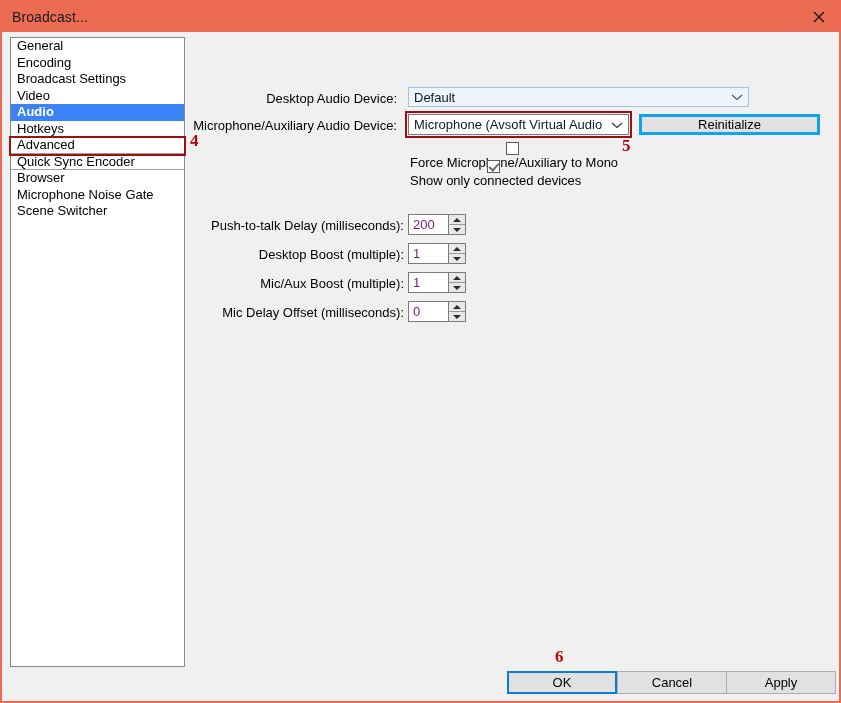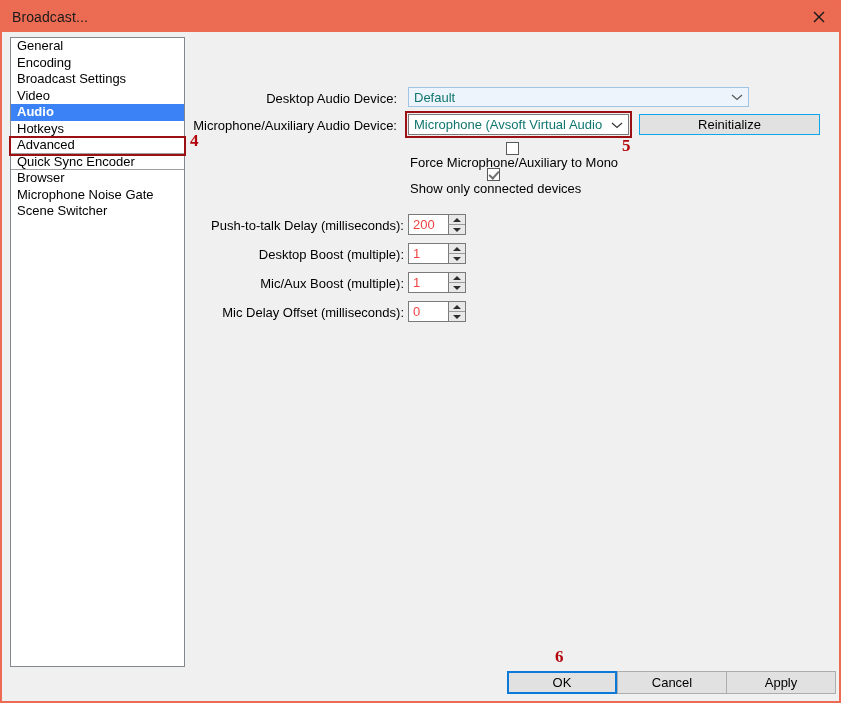--- a/index.html
+++ b/index.html
@@ -126,21 +126,21 @@
     text-align: right;
     white-space: nowrap;
   }
 
   .combo {
     position: absolute;
     box-sizing: border-box;
     background: #ffffff;
     border: 1px solid #7a7a7a;
     font-size: 13px;
-    color: #0f766e;
+    color: #0f172a;
     display: flex;
     align-items: center;
     cursor: default;
   }
   .combo .cval {
     padding-left: 5px;
     flex: 1;
     white-space: nowrap;
     overflow: hidden;
   }
@@ -168,21 +168,21 @@
     height: 27px;
     border: 2px solid #9c0f13;
     box-sizing: border-box;
     pointer-events: none;
   }
 
   .btn {
     position: absolute;
     box-sizing: border-box;
     background: #e1e1e1;
-    border: 1px solid #0ea5e9;
+    border: 3px solid #0ea5e9;
     font-size: 13px;
     color: #000;
     display: flex;
     align-items: center;
     justify-content: center;
     cursor: default;
   }
   #btn-reinit { left: 637px; top: 82px; width: 181px; height: 21px; }
 
   
@@ -211,37 +211,37 @@
     position: absolute;
     left: 3px;
     top: 0px;
     width: 4px;
     height: 8px;
     border: solid #6e6e6e;
     border-width: 0 2px 2px 0;
     transform: rotate(42deg);
   }
   #chk-mono { left: 408px; top: 110px; }
-  #chk-connected { left: 408px; top: 136px; }
+  #chk-connected { left: 408px; top: 128px; }
 
   
   .spin {
     position: absolute;
     box-sizing: border-box;
     width: 58px;
     height: 21px;
     background: #ffffff;
     border: 1px solid #7a7a7a;
     display: flex;
     align-items: stretch;
   }
   .spin .sval {
     flex: 1;
     font-size: 13px;
-    color: #ef4444;
+    color: #701a75;
     display: flex;
     align-items: center;
     padding-left: 4px;
   }
   .spin .sbtns {
     width: 17px;
     display: flex;
     flex-direction: column;
     flex: none;
   }

